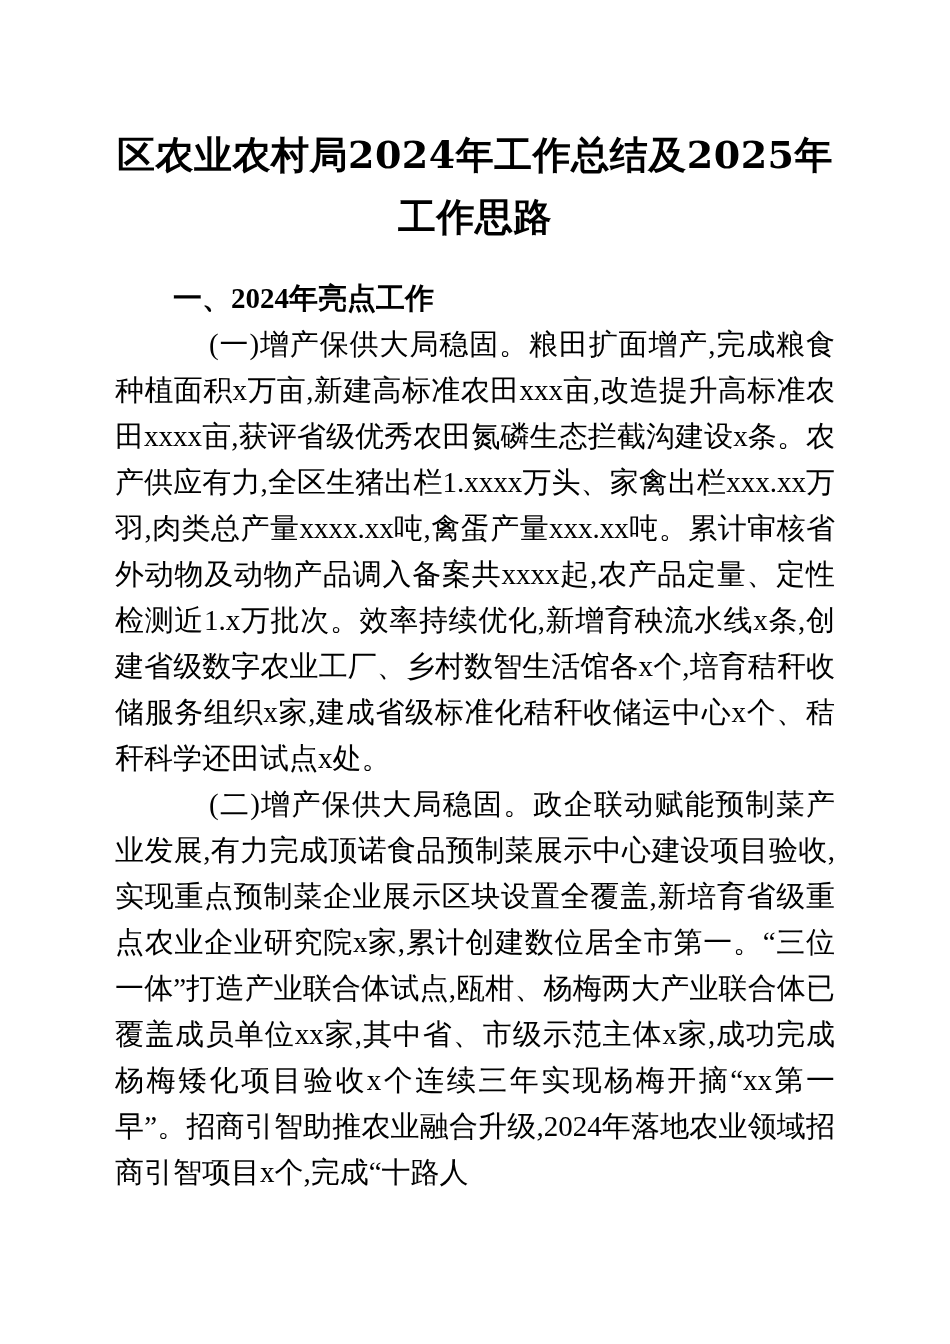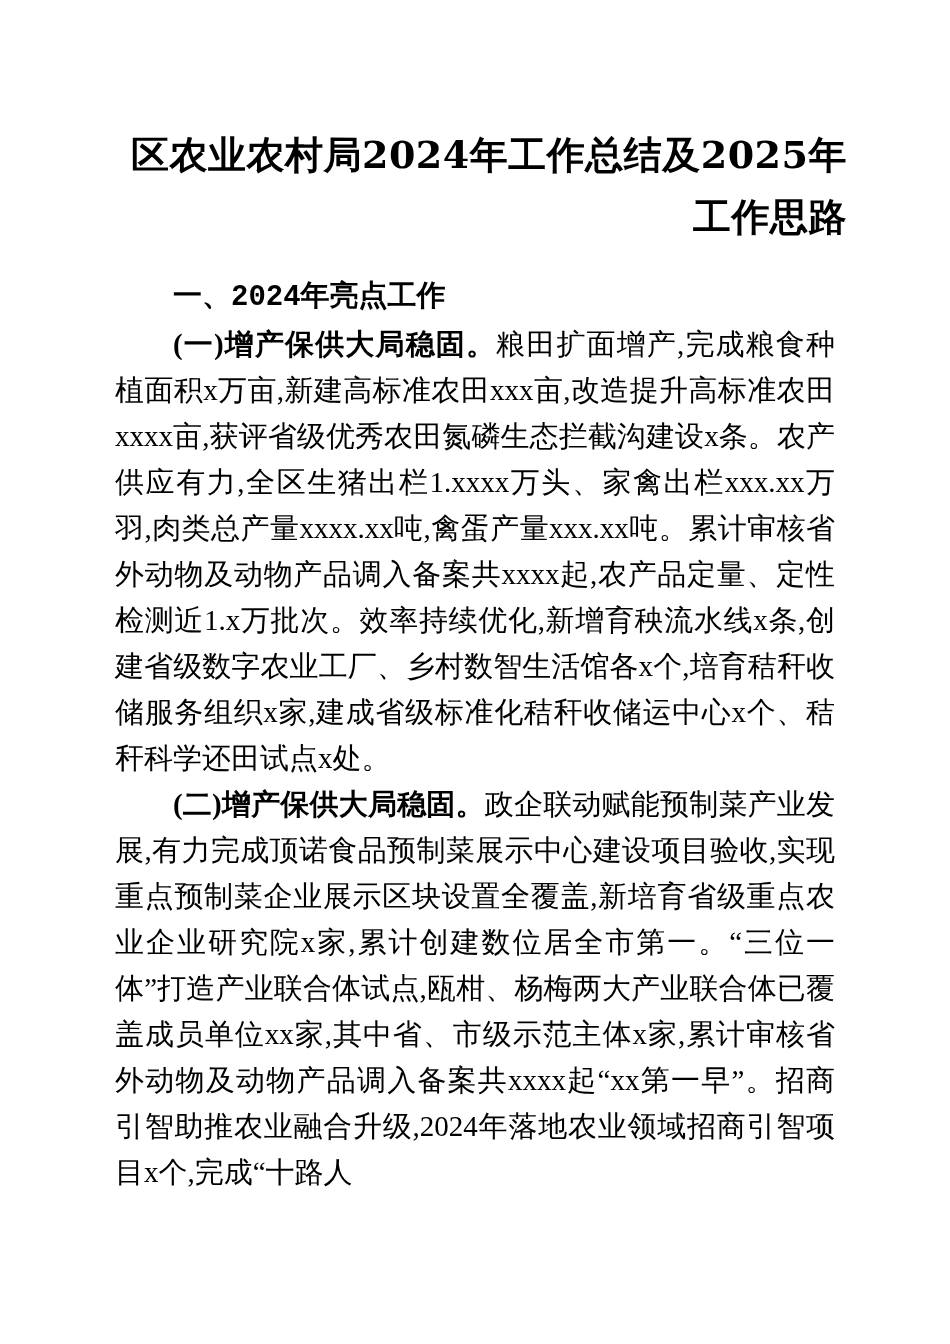--- a/index.html
+++ b/index.html
@@ -16,50 +16,51 @@
     box-sizing: border-box;
     padding: 124px 115px 0 115px;
     overflow: hidden;
     font-family: "Liberation Serif", "DejaVu Serif", serif;
   }
   .doc-title {
     font-family: "DejaVu Serif", "Liberation Serif", serif;
     font-weight: bold;
     font-size: 38px;
     line-height: 62px;
-    text-align: right;
+    text-align: center;
     margin: 0 -12px;
     letter-spacing: 0.5px;
   }
   .section-heading {
-    font-family: Liberation Mono, monospace;
+    font-family: Liberation Serif, serif;
     font-weight: bold;
     font-size: 29px;
     line-height: 46px;
     margin: 27px 0 0 0;
     text-indent: 2em;
   }
   .para {
     font-size: 29px;
     line-height: 46px;
     margin: 0;
     text-indent: 2em;
     text-align: justify;
     text-justify: inter-character;
   }
   .para .lead {
-    font-weight: bold;
+    font-weight: normal;
+    margin-left: 36px;
   }
 </style>
 </head>
 <body>
 
 <div class="page">
 
   <h1 class="doc-title">区农业农村局2024年工作总结及2025年工作思路</h1>
 
   <h2 class="section-heading">一、2024年亮点工作</h2>
 
   <p class="para"><span class="lead">(一)增产保供大局稳固。</span><span>粮田扩面增产,完成粮食种植面积x万亩,新建高标准农田xxx亩,改造提升高标准农田xxxx亩,获评省级优秀农田氮磷生态拦截沟建设x条。农产供应有力,全区生猪出栏1.xxxx万头、家禽出栏xxx.xx万羽,肉类总产量xxxx.xx吨,禽蛋产量xxx.xx吨。累计审核省外动物及动物产品调入备案共xxxx起,农产品定量、定性检测近1.x万批次。效率持续优化,新增育秧流水线x条,创建省级数字农业工厂、乡村数智生活馆各x个,培育秸秆收储服务组织x家,建成省级标准化秸秆收储运中心x个、秸秆科学还田试点x处。</span></p>
 
-  <p class="para"><span class="lead">(二)增产保供大局稳固。</span><span>政企联动赋能预制菜产业发展,有力完成顶诺食品预制菜展示中心建设项目验收,实现重点预制菜企业展示区块设置全覆盖,新培育省级重点农业企业研究院x家,累计创建数位居全市第一。“三位一体”打造产业联合体试点,瓯柑、杨梅两大产业联合体已覆盖成员单位xx家,其中省、市级示范主体x家,累计审核省外动物及动物产品调入备案共xxxx起“xx第一早”。招商引智助推农业融合升级,2024年落地农业领域招商引智项目x个,完成“十路人</span></p>
+  <p class="para"><span class="lead">(二)增产保供大局稳固。</span><span>政企联动赋能预制菜产业发展,有力完成顶诺食品预制菜展示中心建设项目验收,实现重点预制菜企业展示区块设置全覆盖,新培育省级重点农业企业研究院x家,累计创建数位居全市第一。“三位一体”打造产业联合体试点,瓯柑、杨梅两大产业联合体已覆盖成员单位xx家,其中省、市级示范主体x家,成功完成杨梅矮化项目验收x个连续三年实现杨梅开摘“xx第一早”。招商引智助推农业融合升级,2024年落地农业领域招商引智项目x个,完成“十路人</span></p>
 
 </div>
 
 </body></html>

